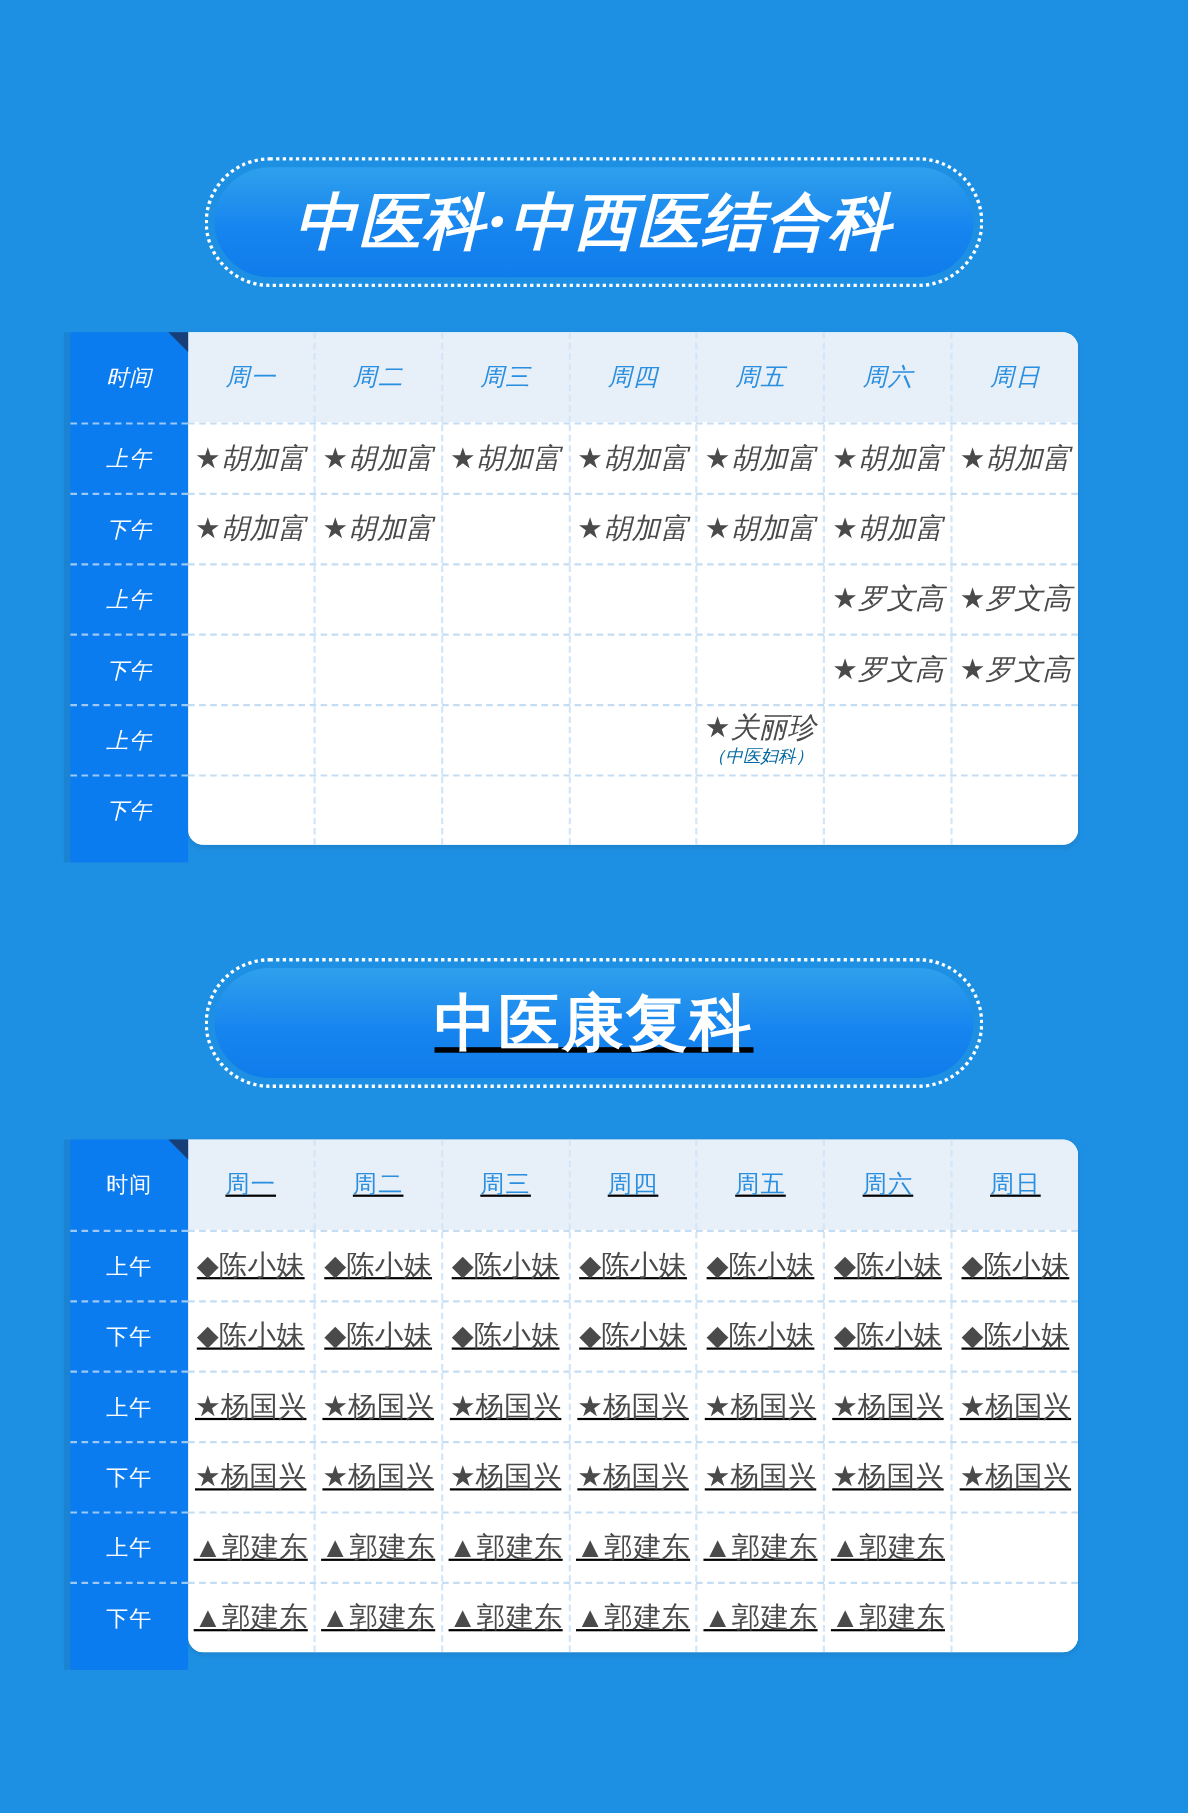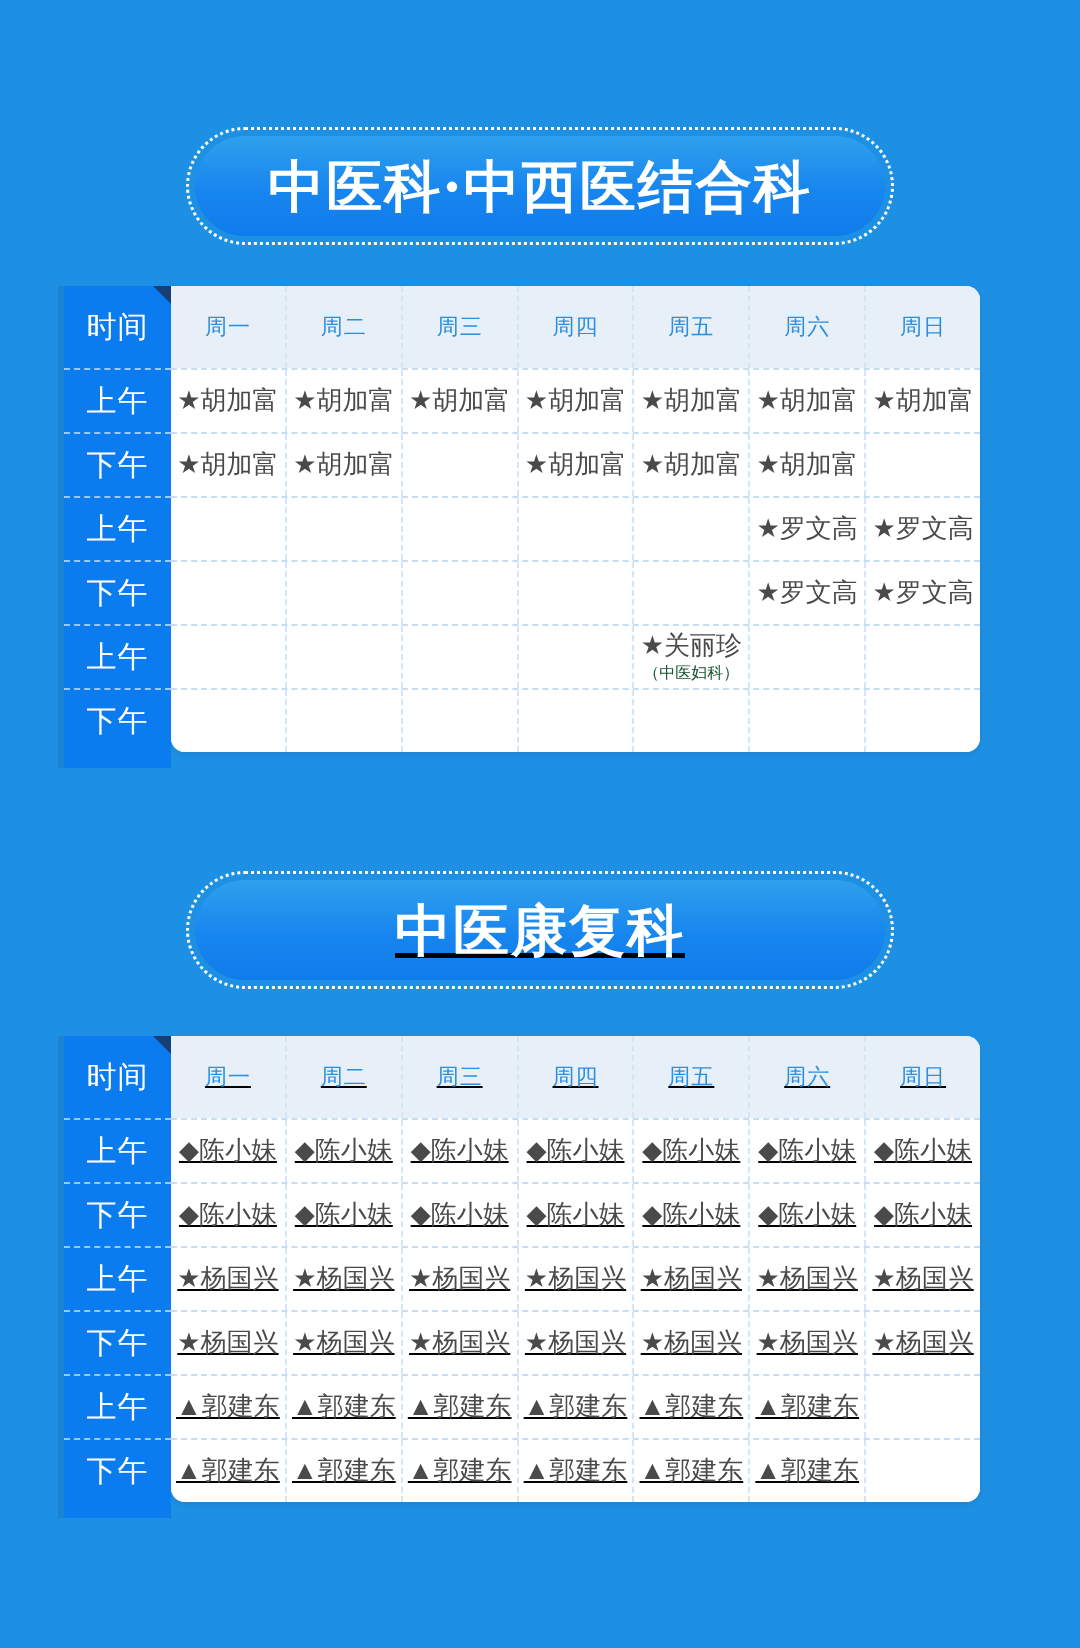--- a/index.html
+++ b/index.html
@@ -8,21 +8,21 @@
     width:1080px;
     height:1648px;
     background:#1e90e4;
     font-family:"Liberation Sans","DejaVu Sans",sans-serif;
     overflow:hidden;
     position:relative;
   }
 
   
   .section{position:absolute;left:0;width:1080px;}
-  #section-1{top:0;}
+  #section-1{top:16px;font-style:italic;}
   #section-2{top:838px;text-decoration:underline;}
 
   
   .banner-wrap{
     width:1080px;
     display:flex;
     justify-content:center;
   }
   .banner{
     position:relative;
@@ -116,40 +116,40 @@
 
   .body-row{background:#ffffff;}
   .body-row .cell{
     color:#4a4a4a;
     font-size:26px;
     letter-spacing:0px;
     line-height:1.15;
     white-space:nowrap;
   }
   .sub-note{
-    color:#14532d;
+    color:#0369a1;
     font-size:16px;
     line-height:1.3;
     margin-top:2px;
     white-space:nowrap;
   }
 
   
   .time-col{
     position:absolute;
     left:0;top:0;
     width:107px;
     z-index:3;
   }
   .time-label{
     display:flex;
     align-items:center;
     justify-content:center;
     color:#ffffff;
-    font-size:30px;
+    font-size:20px;
     letter-spacing:1px;
     box-sizing:border-box;
     white-space:nowrap;
   }
   .time-label + .time-label{border-top:2px dashed #9cc8f4;}
 
   
   .h-head{height:82px;}
   .h-body{height:64px;}
 </style>

